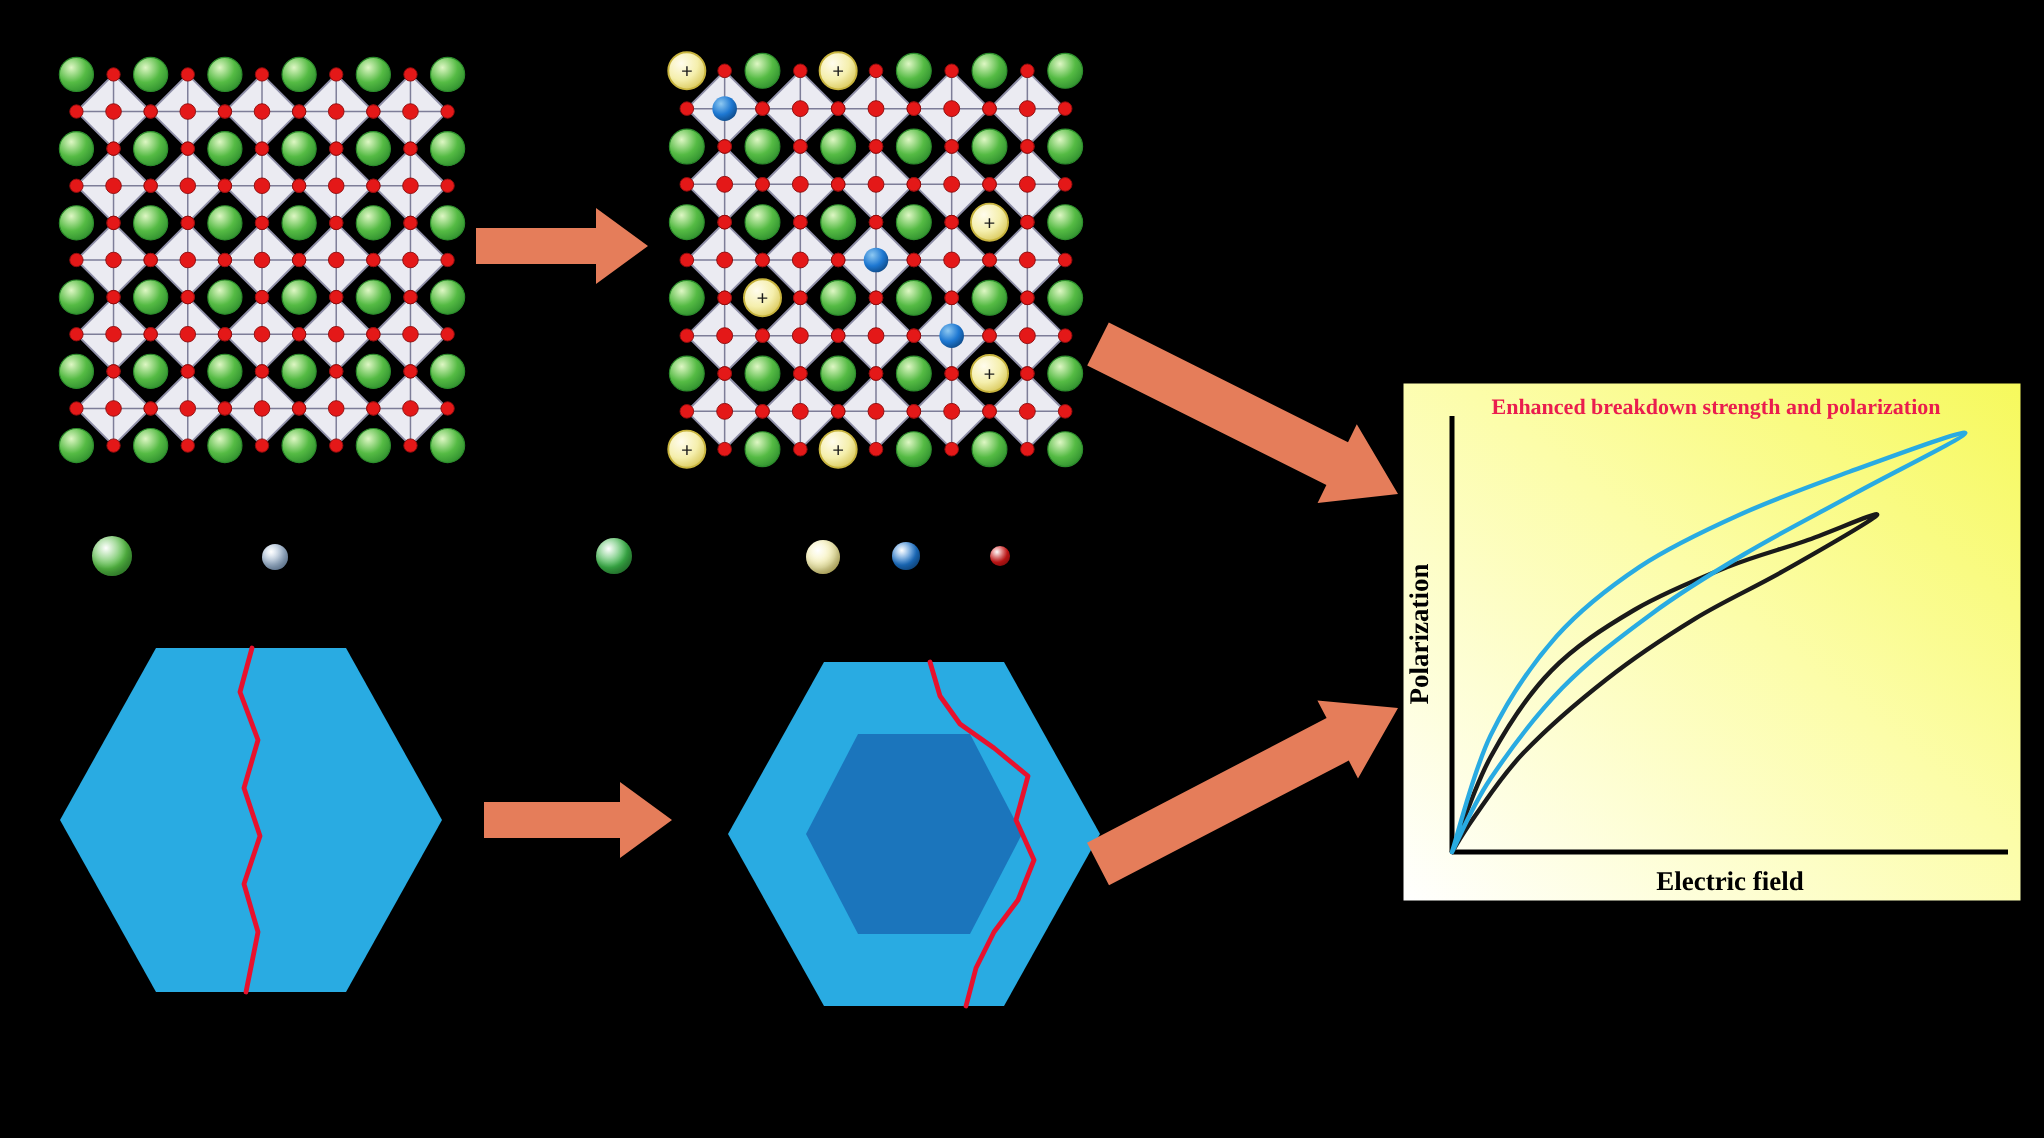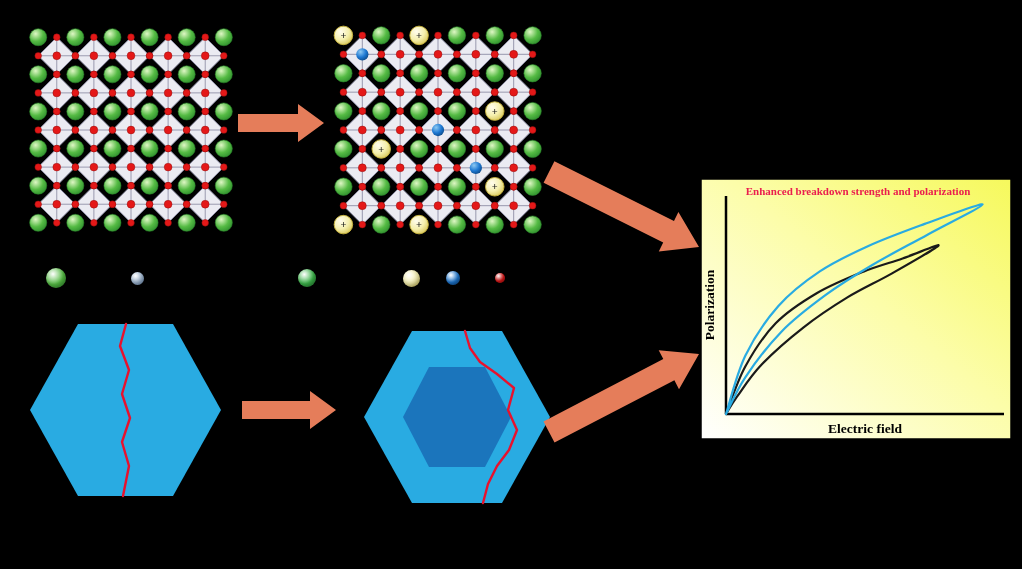--- a/index.html
+++ b/index.html
@@ -554,21 +554,21 @@
   </div>
 
   <div class="abs" style="left:362px;top:326px">
     <svg width="190" height="182" viewBox="0 0 190 182">
       <polygon points="2,91 50,5 140,5 188,91 140,177 50,177" fill="#29abe2"></polygon>
       <polygon points="41,91 67,41 123,41 149,91 123,141 67,141" fill="#1b75bc"></polygon>
       <polyline points="103,5 108,22 118,36 135,48 152,62 146,84 155,104 147,124 135,140 126,158 121,177" fill="none" stroke-width="2.4" stroke-linejoin="round" stroke-linecap="round" stroke="#e8112d"></polyline>
     </svg>
   </div>
 
-  <div class="abs" style="left:700px;top:178px">
+  <div class="abs" style="left:700px;top:190px">
     <svg width="312" height="262" viewBox="0 0 312 262">
       <defs>
         <linearGradient id="chartBg" x1="0" y1="1" x2="1" y2="0">
           <stop offset="0" stop-color="#ffffff"></stop>
           <stop offset="0.55" stop-color="#fcfda9"></stop>
           <stop offset="1" stop-color="#f6f95c"></stop>
         </linearGradient>
       </defs>
       <rect x="1" y="1" width="310" height="260" fill="url(#chartBg)" stroke="#000" stroke-width="1.5"></rect>
       <text x="158" y="17" text-anchor="middle" class="chart-title" fill="#ea1d4e">Enhanced breakdown strength and polarization</text>

